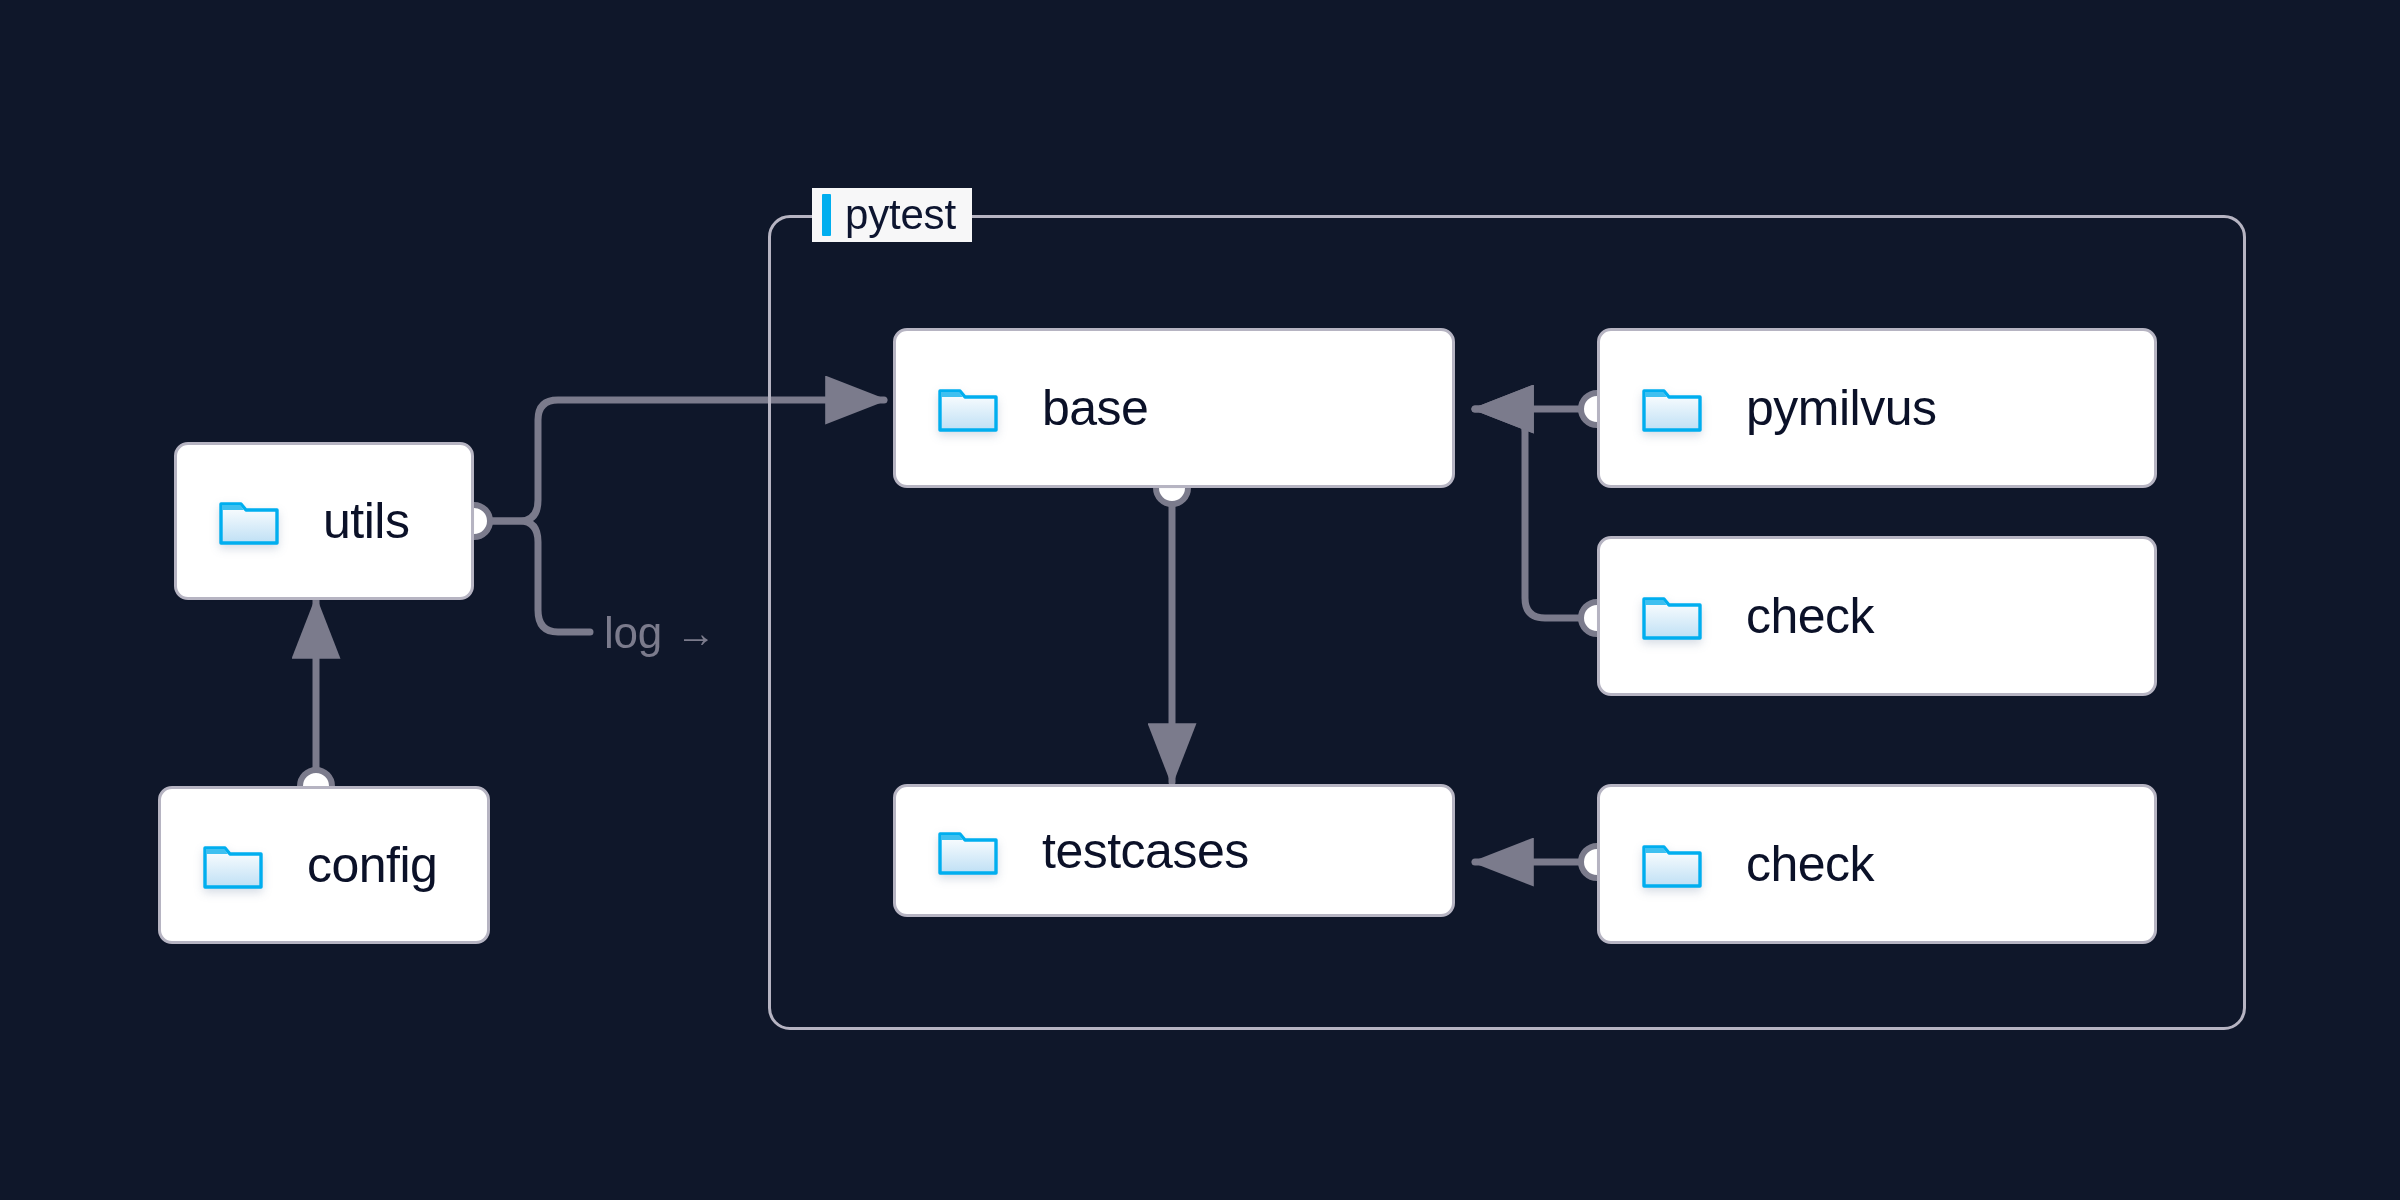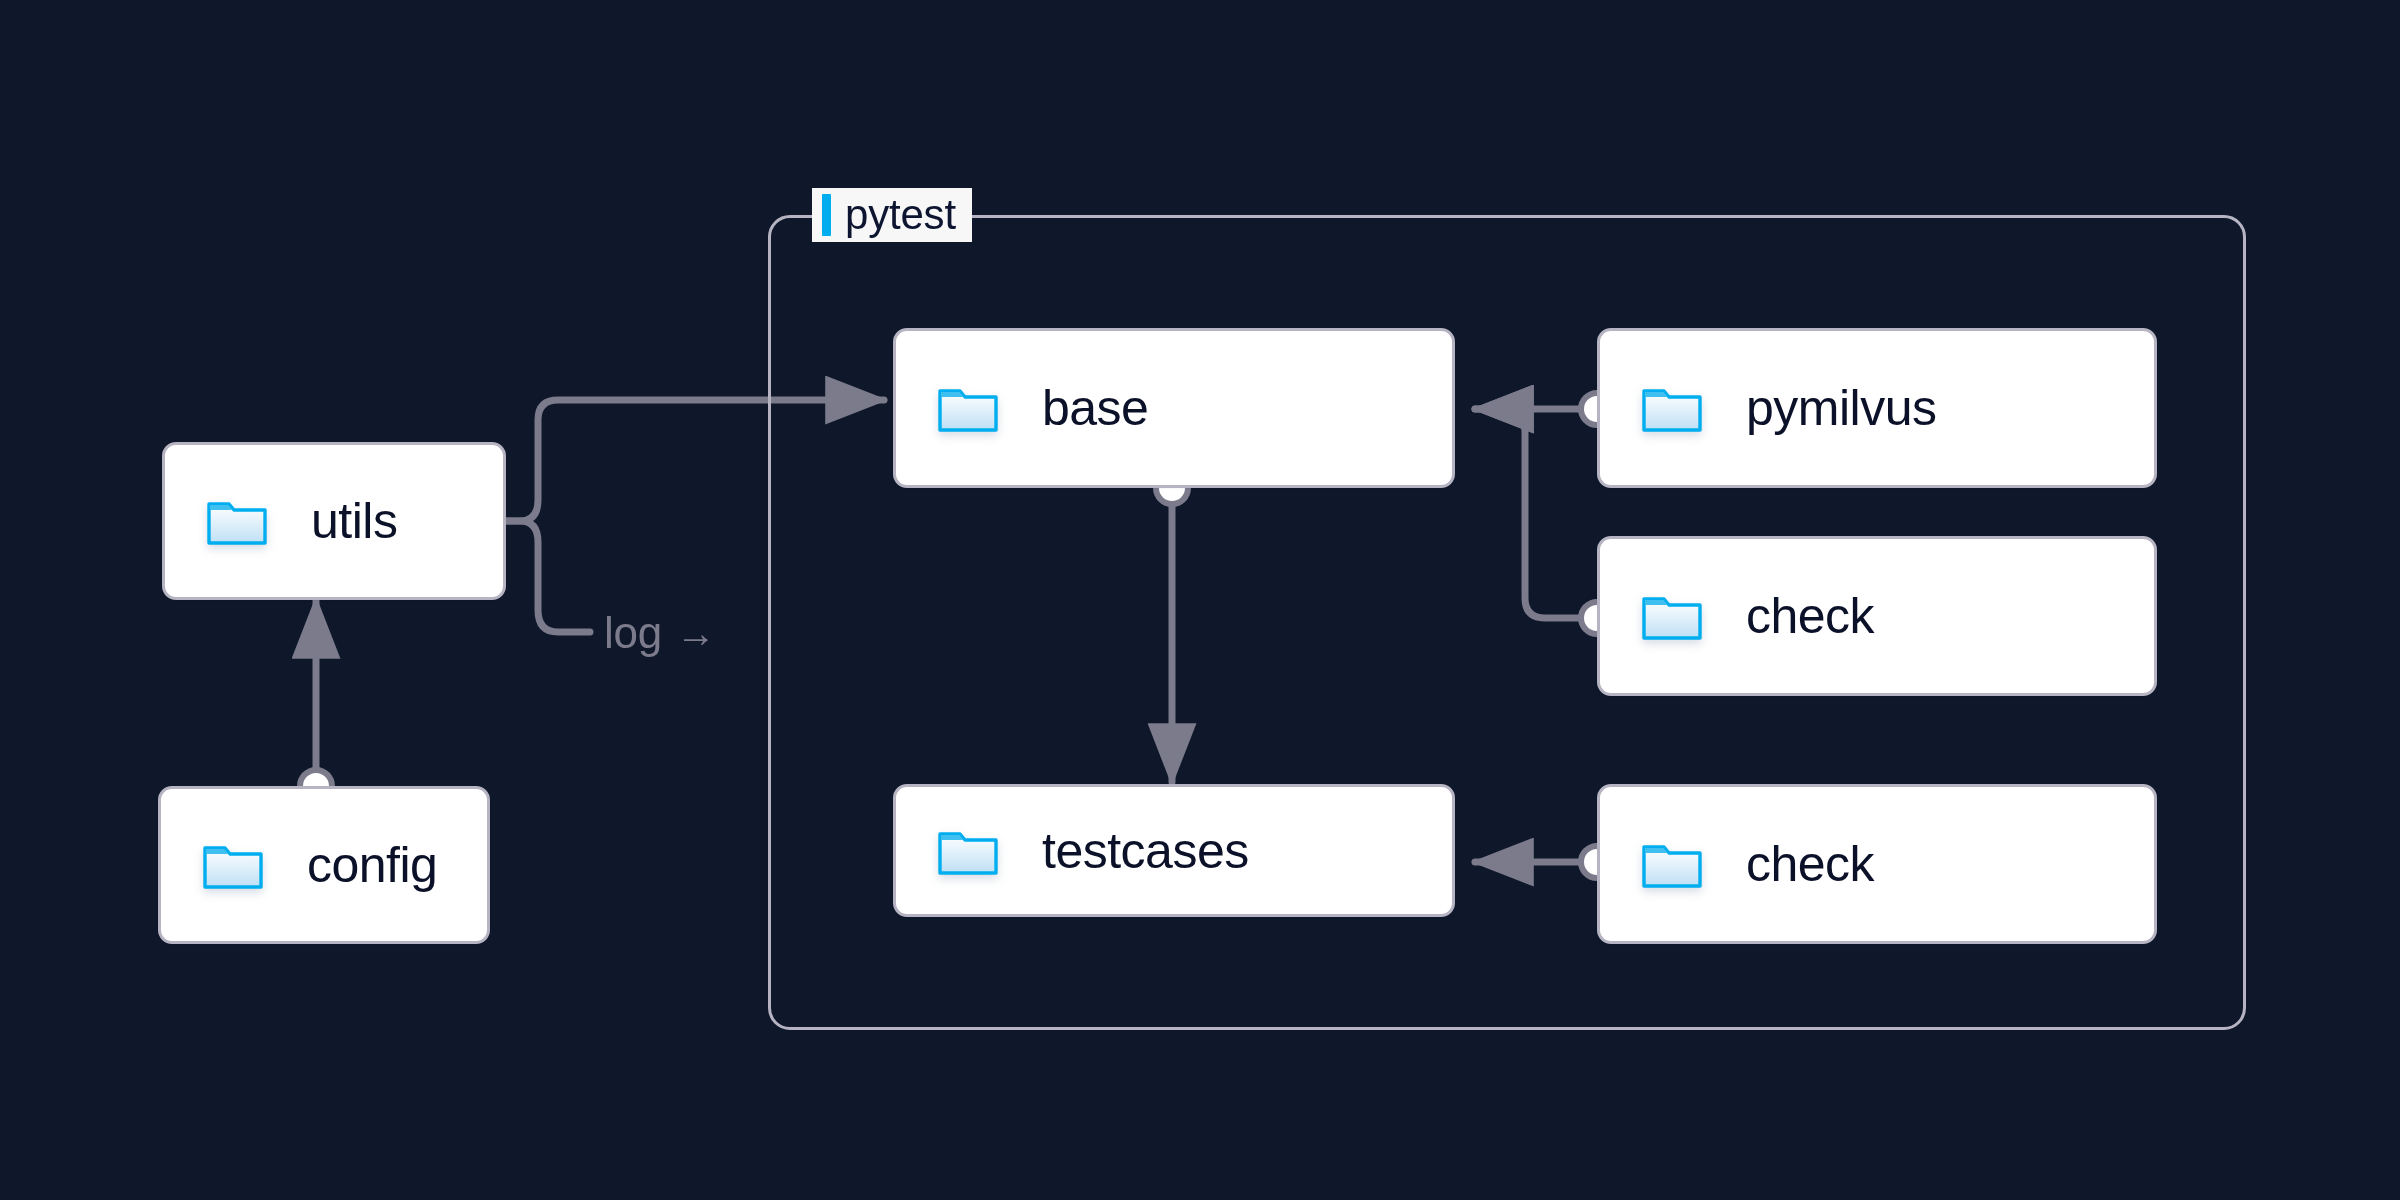--- a/index.html
+++ b/index.html
@@ -155,21 +155,21 @@
     <circle cx="1597" cy="862" r="16" fill="#ffffff" stroke="#7b7b8c" stroke-width="6"></circle>
   </svg>
 
   <div class="group-box" style="left:768px; top:215px; width:1478px; height:815px;"></div>
 
   <div class="group-label-wrap" style="left:812px; top:188px;">
     <span class="group-tick"></span>
     <span class="group-label">pytest</span>
   </div>
 
-  <div class="node" style="left:162px; top:442px; width:344px; height:158px;">
+  <div class="node" style="left:174px; top:442px; width:300px; height:158px;">
     <span class="folder-icon">
       <svg viewBox="0 0 60 52" xmlns="http://www.w3.org/2000/svg">
         <defs>
           <linearGradient id="fg1" x1="0" y1="0" x2="0" y2="1">
             <stop offset="0%" stop-color="#ffffff"></stop>
             <stop offset="100%" stop-color="#bfe0f5"></stop>
           </linearGradient>
         </defs>
         <path d="M2 9 h20 l5 6 h31 v33 H2 Z" fill="url(#fg1)" stroke="#00aeef" stroke-width="3.4" stroke-linejoin="round"></path>
         <path d="M3 10 h18 l4 5 H3 Z" fill="#3fc0f0"></path>

